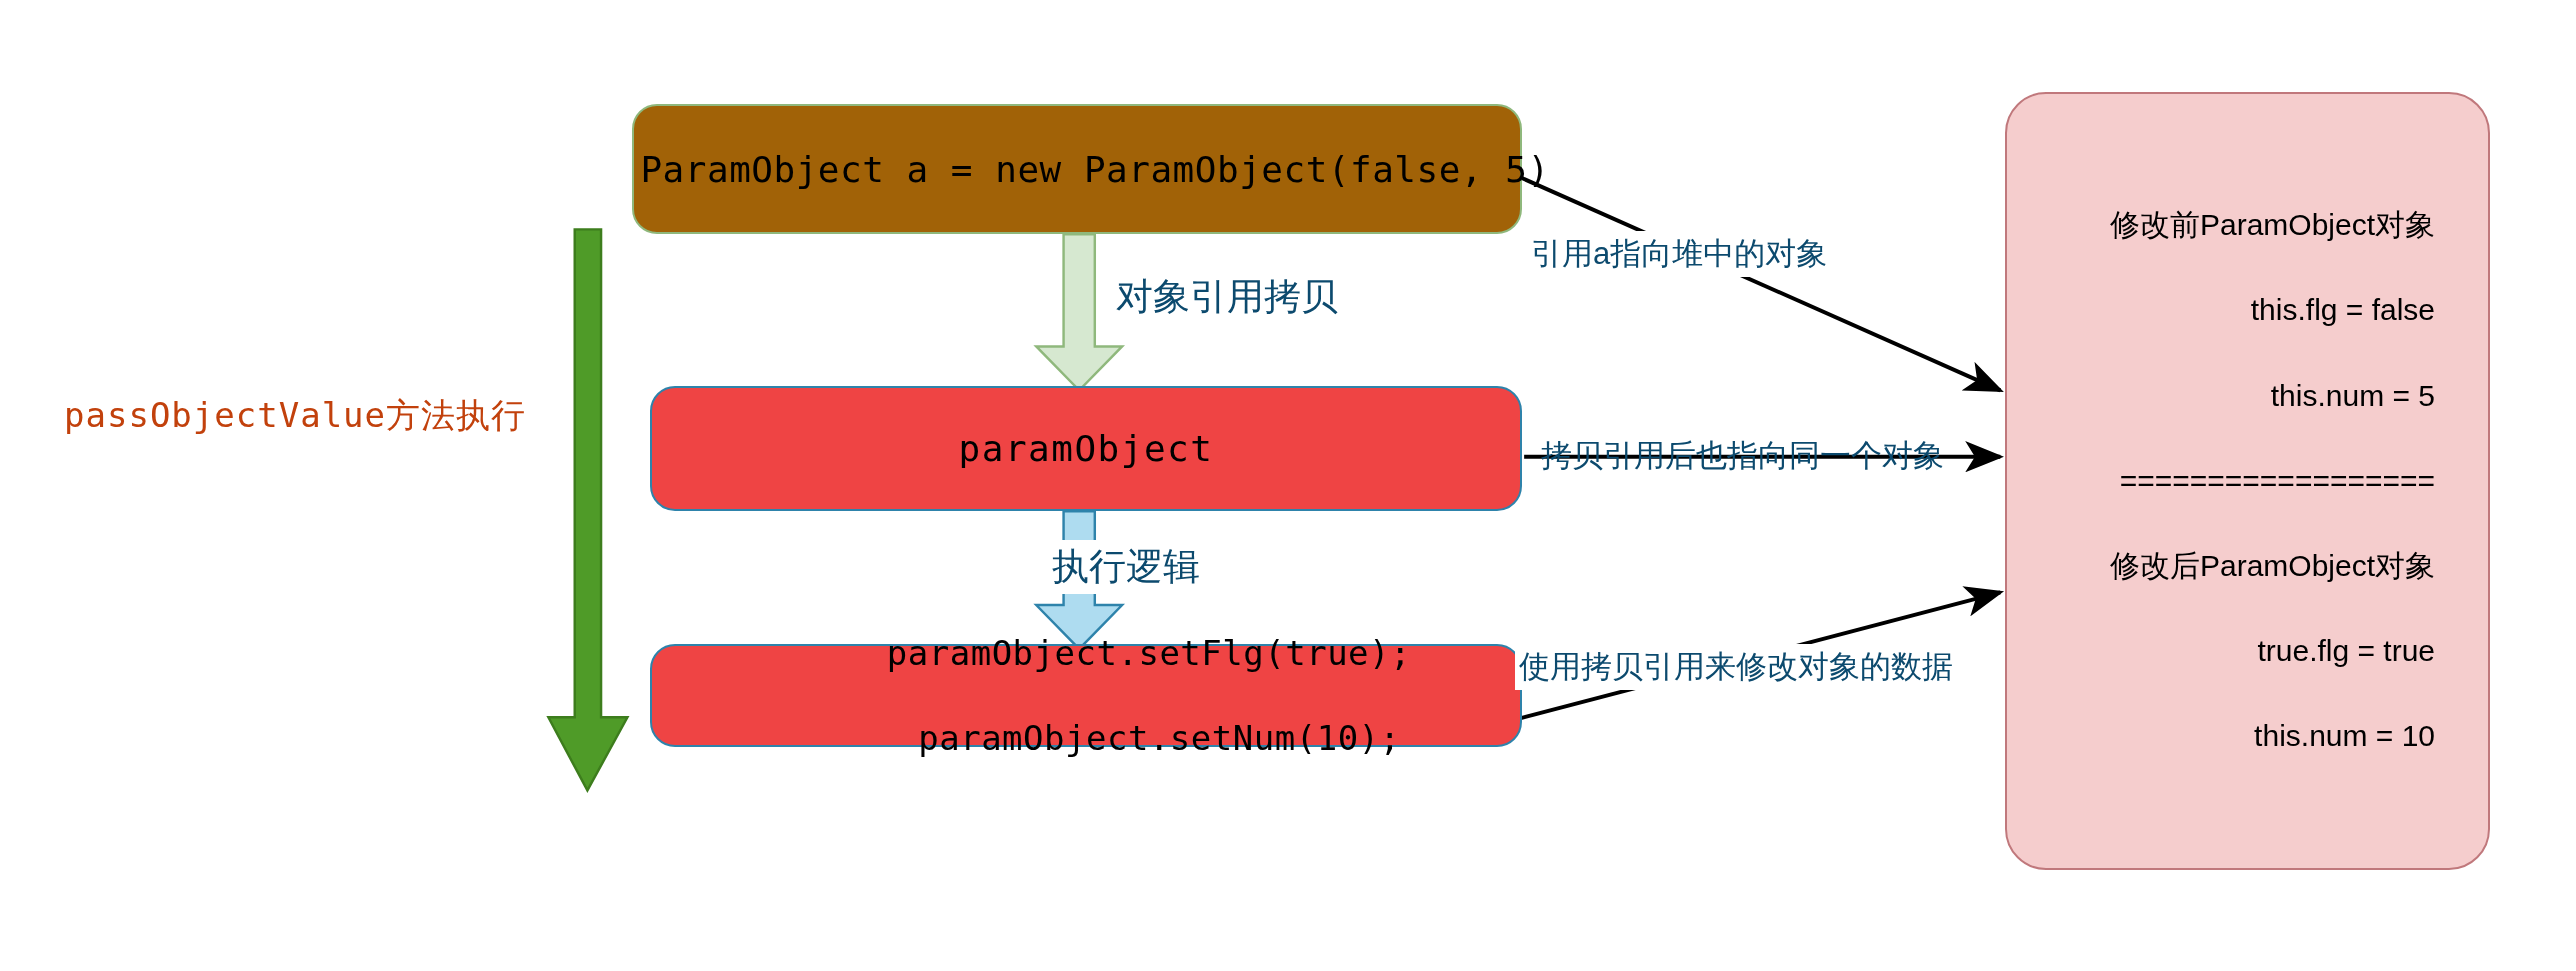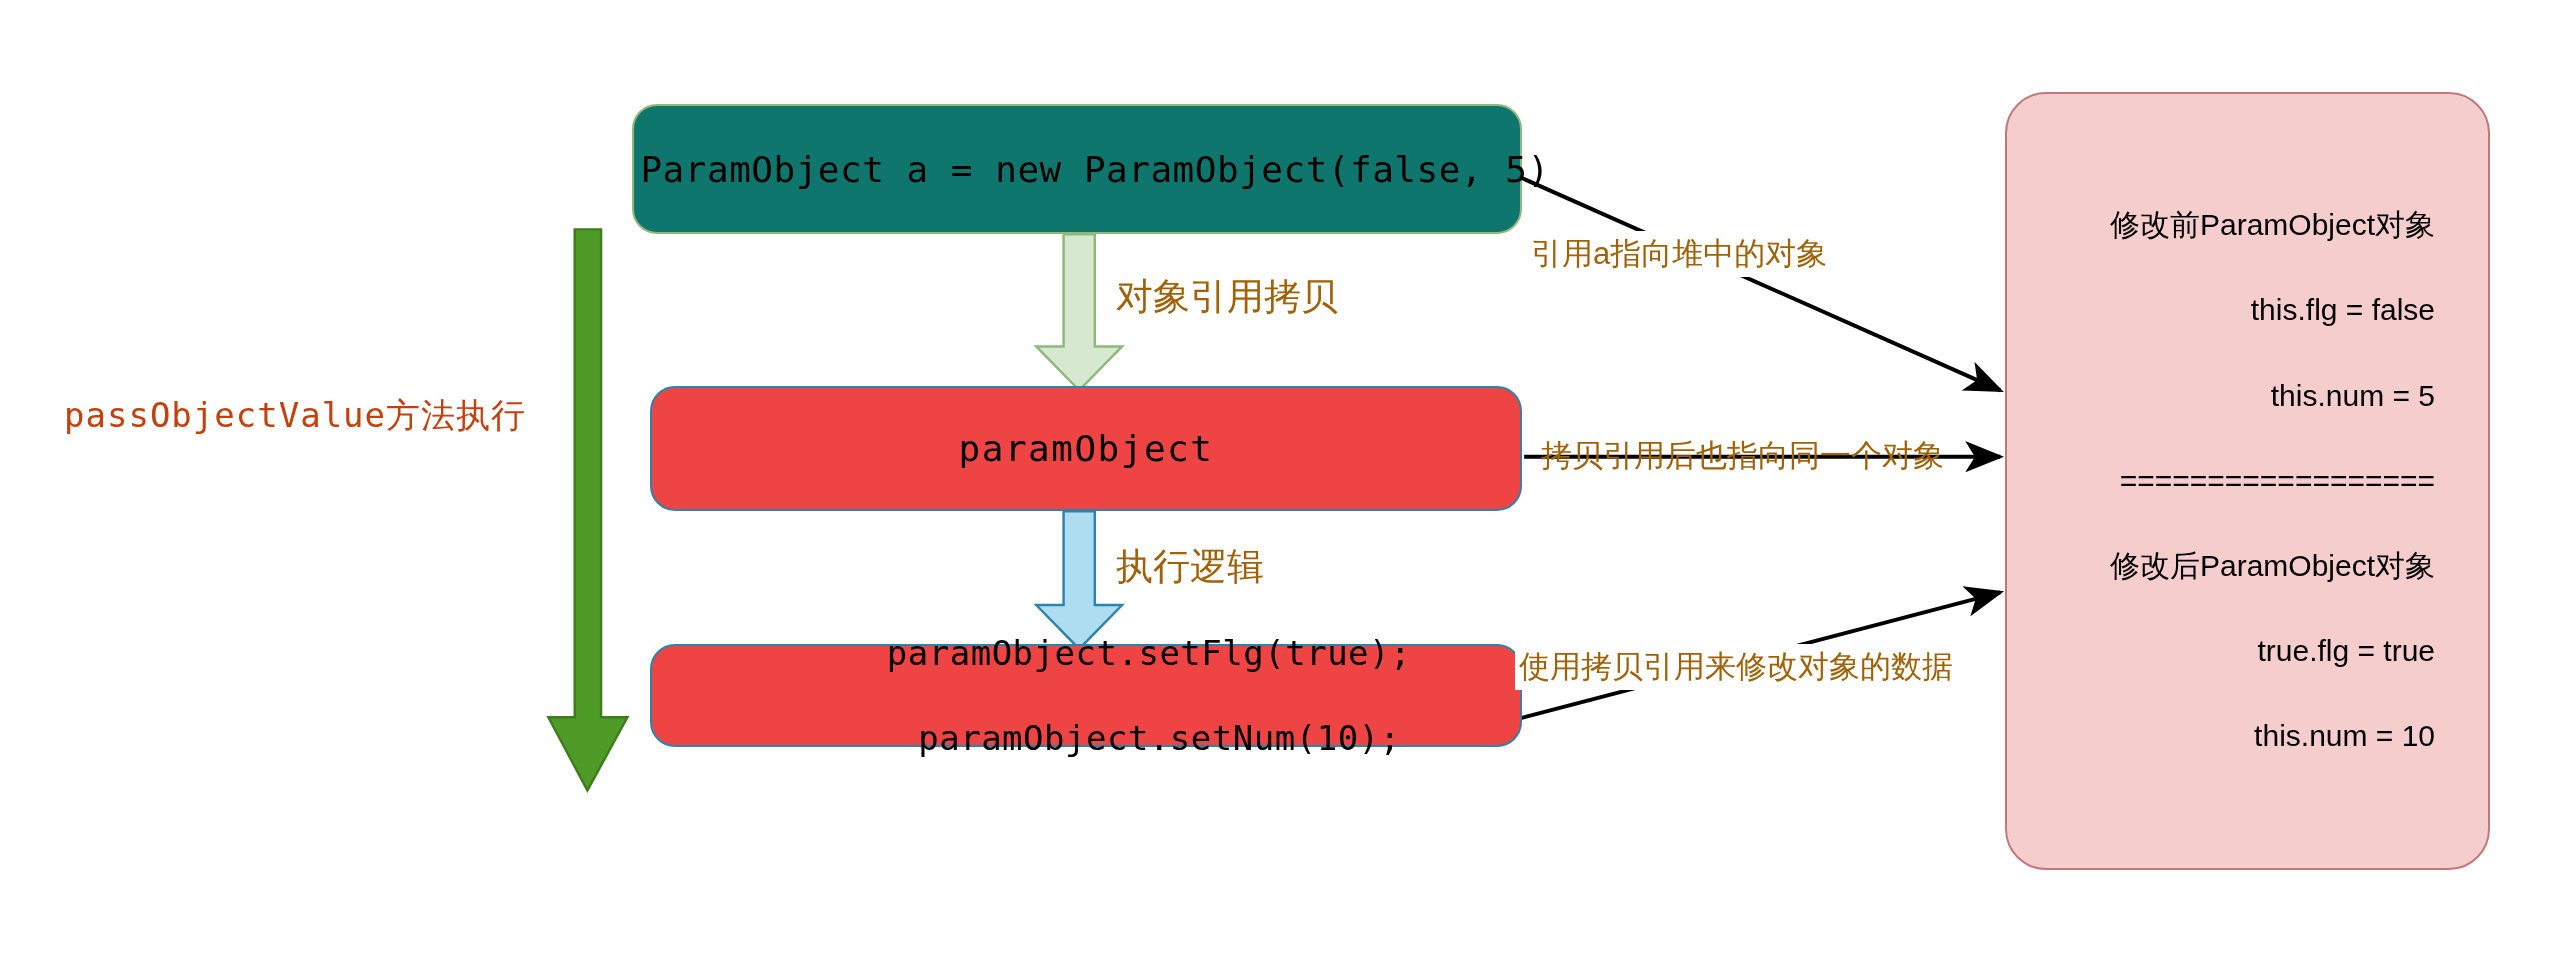--- a/index.html
+++ b/index.html
@@ -30,21 +30,21 @@
     position: absolute;
     box-sizing: border-box;
     display: flex;
     align-items: center;
     justify-content: center;
     text-align: center;
     white-space: pre;
   }
 
   .box-green {
-    background: #0f766e;
+    background: #a16207;
     border: 2.9px solid #8fb87c;
     border-radius: 25px;
     padding-left: 36px;
   }
   .box-blue {
     background: #ef4444;
     border: 2.9px solid #2e83ab;
     border-radius: 25px;
   }
   .box-pink {
@@ -108,32 +108,32 @@
   }
   .label-pass {
     left: 64px;
     top: 393px;
     letter-spacing: 1px;
   }
 
   .cn-label {
     position: absolute;
     font-family: "Liberation Sans", sans-serif;
-    color: #a16207;
+    color: #0c4a6e;
     white-space: nowrap;
     background: #ffffff;
     padding: 2px 3.9px;
   }
   .label-copy-ref {
     left: 1112px;
     top: 270px;
     font-size: 37px;
   }
   .label-exec {
-    left: 1112px;
+    left: 1048px;
     top: 540px;
     font-size: 37px;
   }
   .label-a-points {
     left: 1527px;
     top: 231px;
     font-size: 31px;
   }
   .label-same-object {
     left: 1537px;

